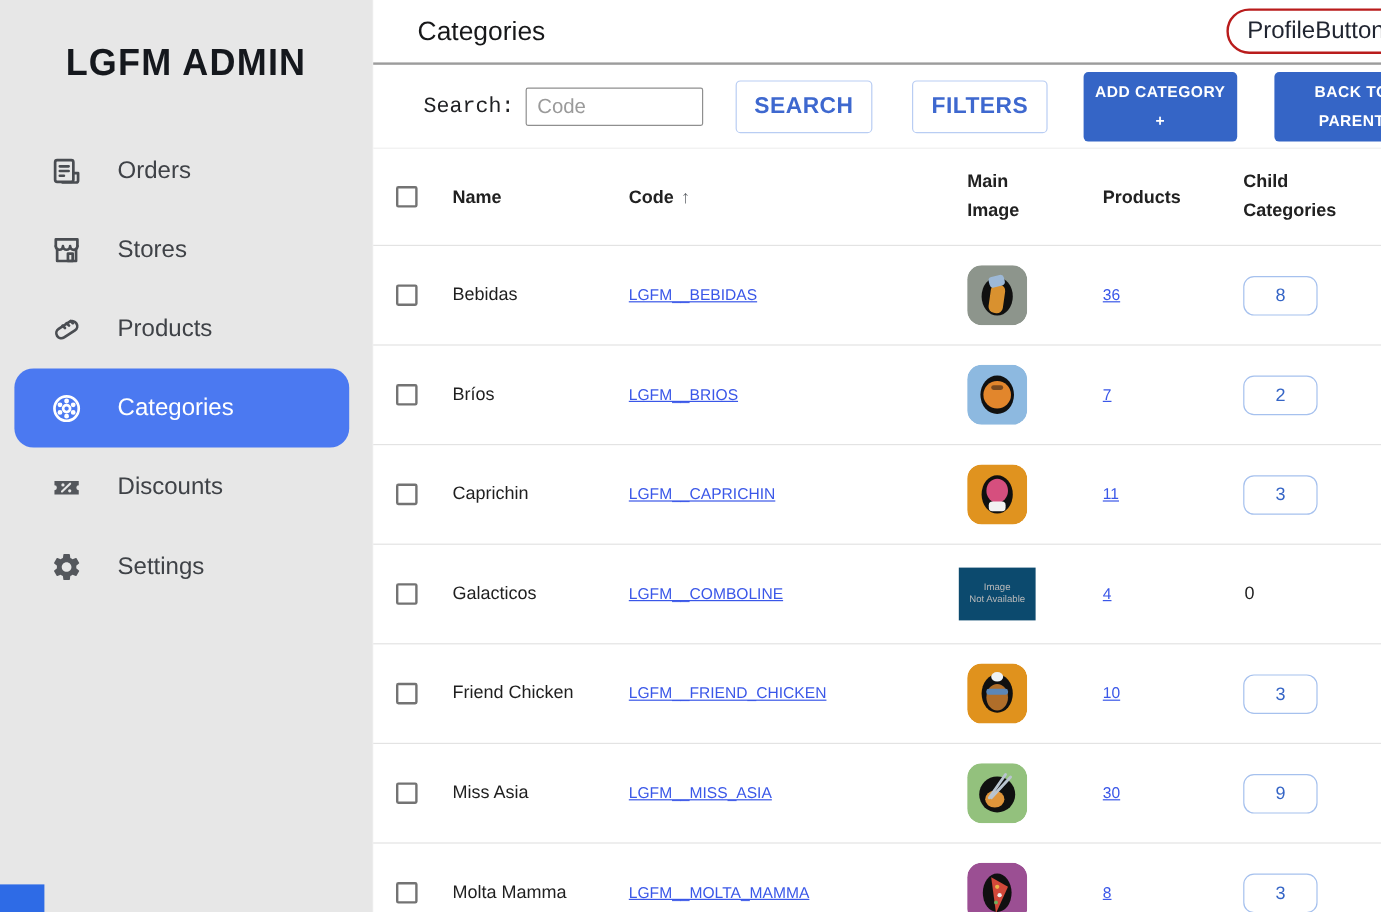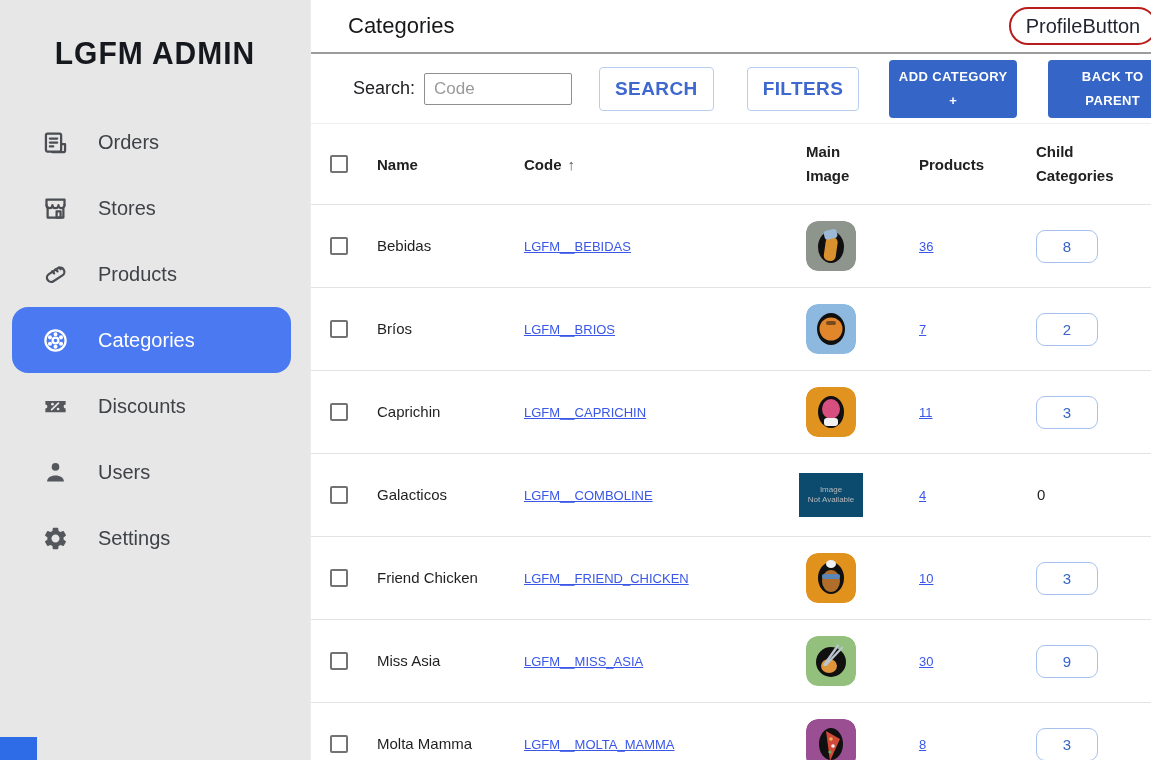--- a/index.html
+++ b/index.html
@@ -27,21 +27,21 @@
   .main { flex:1 1 auto; height:760px; background:#fff; position:relative; border-left:1px solid #ececec; }
   .topbar { height:54px; border-bottom:2px solid #9c9c9c; position:relative;
     display:flex; align-items:center; }
   .page-title { margin-left:37px; font-size:22px; font-weight:500; color:#17181a; }
   .profile-btn { position:absolute; right:20px; top:7px; height:38px; background:#fff;
     border:2px solid #b91c1c; border-radius:21px; padding:0 15px; font-size:20px;
     color:#1f2430; display:flex; align-items:center; cursor:pointer; }
 
   .toolbar { height:70px; display:flex; align-items:center; padding-left:42px;
     border-bottom:1px solid #efefef; }
-  .search-label { font-size:18px; color:#202124; }
+  .search-label { font-size:18px; color:#202124;font-family:Liberation Mono, monospace; }
   .search-input { width:148px; height:32px; margin-left:9px; border:1px solid #8f8f8f;
     border-radius:2px; padding:0 9px; font-size:17px; color:#202124; font-family:inherit; }
   .search-input::placeholder { color:#9a9a9a; }
   .btn-outline { margin-left:27px; background:#fff; border:1px solid #b9cdf3; border-radius:4px;
     color:#3e68cf; font-weight:bold; font-size:19px; letter-spacing:.4px;
     padding:10px 15px; cursor:pointer; font-family:inherit; }
   .btn-outline.filters { margin-left:33px; }
   .btn-fill { margin-left:31px; width:129px; background:#3565c6; border:none; border-radius:4px;
     color:#fff; font-weight:bold; font-size:13px; letter-spacing:.4px; line-height:24px;
     padding:5px 8px; text-align:center; cursor:pointer; font-family:inherit; }
@@ -124,27 +124,20 @@
       <div class="nav-item">
         <svg class="ic ficon" viewBox="0 0 24 24">
           <path d="M3 7h18v3.2a1.8 1.8 0 0 0 0 3.6V17H3v-3.2a1.8 1.8 0 0 0 0-3.6z"></path>
           <path d="M8.6 14.8 14.6 9" stroke="#e7e7e7" stroke-width="1.6" stroke-linecap="round"></path>
           <circle cx="9.3" cy="9.9" r="1.2" fill="#e7e7e7"></circle>
             <circle cx="14.3" cy="14.2" r="1.2" fill="#e7e7e7"></circle>
         </svg>
         <span>Discounts</span>
       </div>
 
-      <div class="nav-item">
-        <svg class="ic ficon" viewBox="0 0 24 24">
-          <circle cx="12" cy="7" r="3.4"></circle>
-            <path d="M4.5 20c0-3.3 3.4-5.3 7.5-5.3s7.5 2 7.5 5.3z"></path>
-        </svg>
-        <span>Users</span>
-      </div>
 
       <div class="nav-item">
         <svg class="ic ficon" viewBox="0 0 24 24">
           <path d="M19.14,12.94c0.04-0.3,0.06-0.61,0.06-0.94c0-0.32-0.02-0.64-0.07-0.94l2.03-1.58c0.18-0.14,0.23-0.41,0.12-0.61l-1.92-3.32c-0.12-0.22-0.37-0.29-0.59-0.22l-2.39,0.96c-0.5-0.38-1.03-0.7-1.62-0.94L14.4,2.81c-0.04-0.24-0.24-0.41-0.48-0.41h-3.84c-0.24,0-0.43,0.17-0.47,0.41L9.25,5.35C8.66,5.59,8.12,5.92,7.63,6.29L5.24,5.33c-0.22-0.08-0.47,0-0.59,0.22L2.74,8.87C2.62,9.08,2.66,9.34,2.86,9.48l2.03,1.58C4.84,11.36,4.8,11.69,4.8,12s0.02,0.64,0.07,0.94l-2.03,1.58c-0.18,0.14-0.23,0.41-0.12,0.61l1.92,3.32c0.12,0.22,0.37,0.29,0.59,0.22l2.39-0.96c0.5,0.38,1.03,0.7,1.62,0.94l0.36,2.54c0.05,0.24,0.24,0.41,0.48,0.41h3.84c0.24,0,0.44-0.17,0.47-0.41l0.36-2.54c0.59-0.24,1.13-0.56,1.62-0.94l2.39,0.96c0.22,0.08,0.47,0,0.59-0.22l1.92-3.32c0.12-0.22,0.07-0.47-0.12-0.61L19.14,12.94z M12,15.6c-1.98,0-3.6-1.62-3.6-3.6s1.62-3.6,3.6-3.6s3.6,1.62,3.6,3.6S13.98,15.6,12,15.6z"></path>
         </svg>
         <span>Settings</span>
       </div>
 
     </div>
     <div class="corner-chip"></div>

